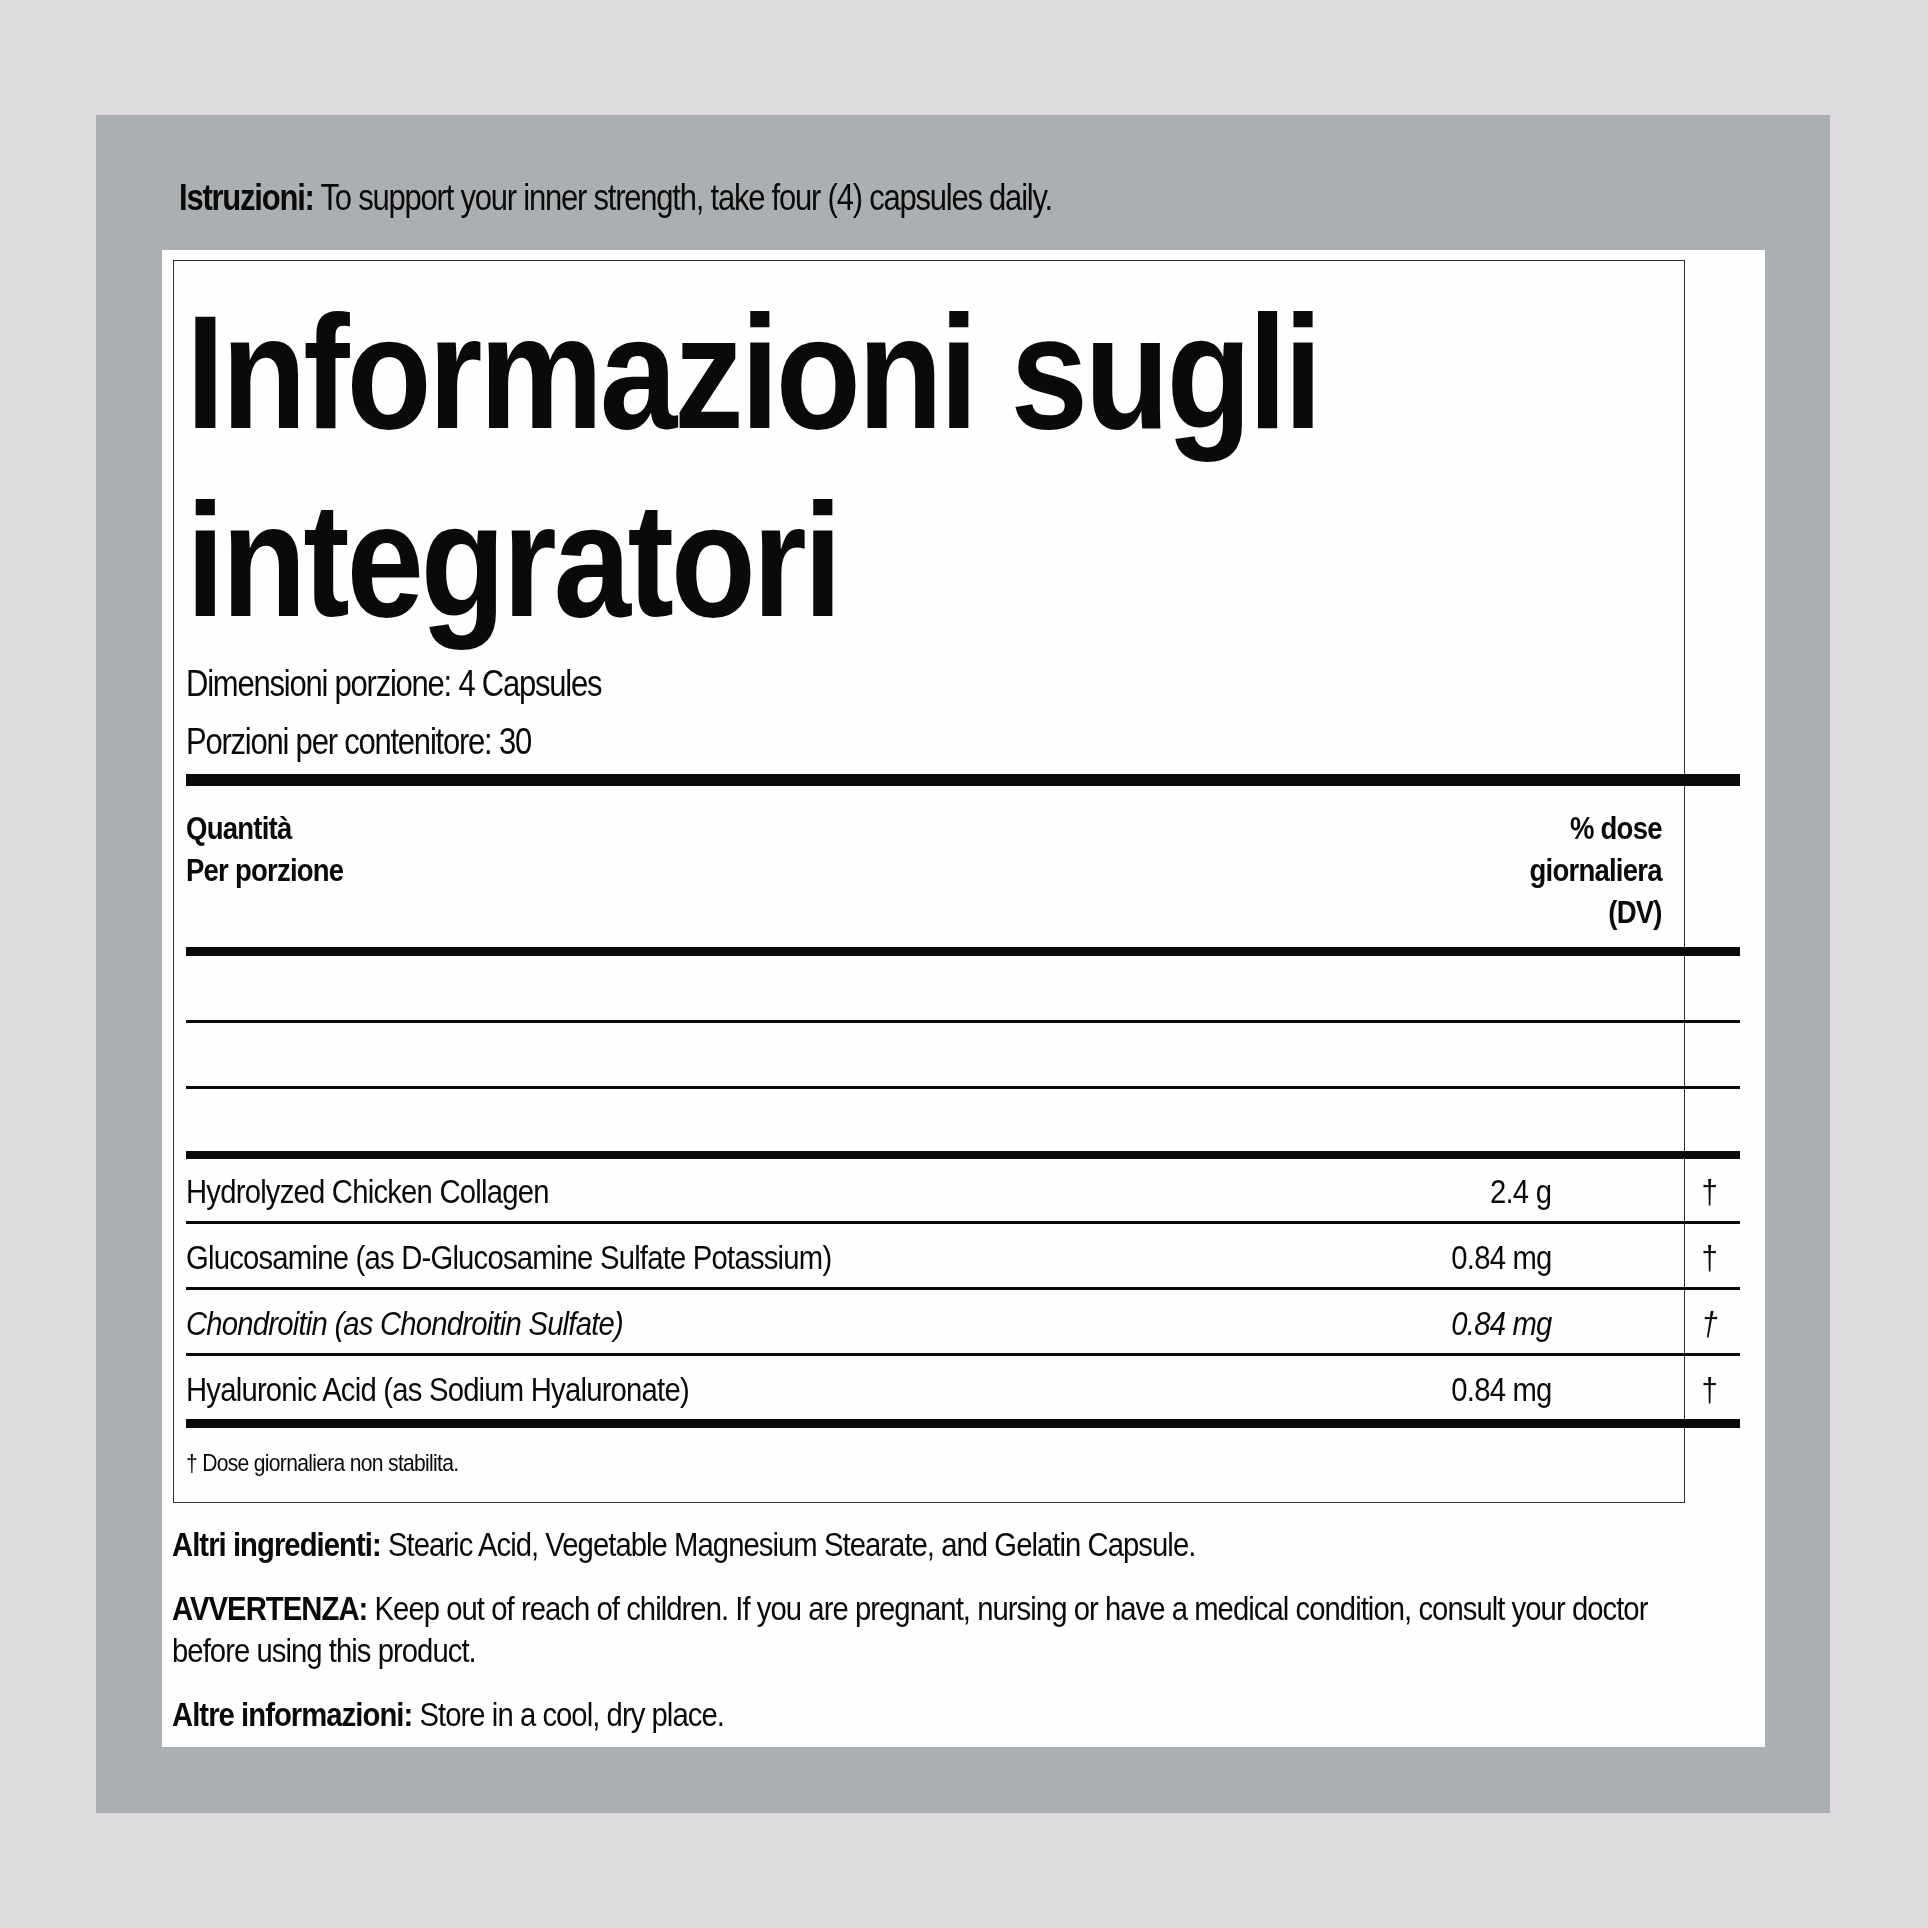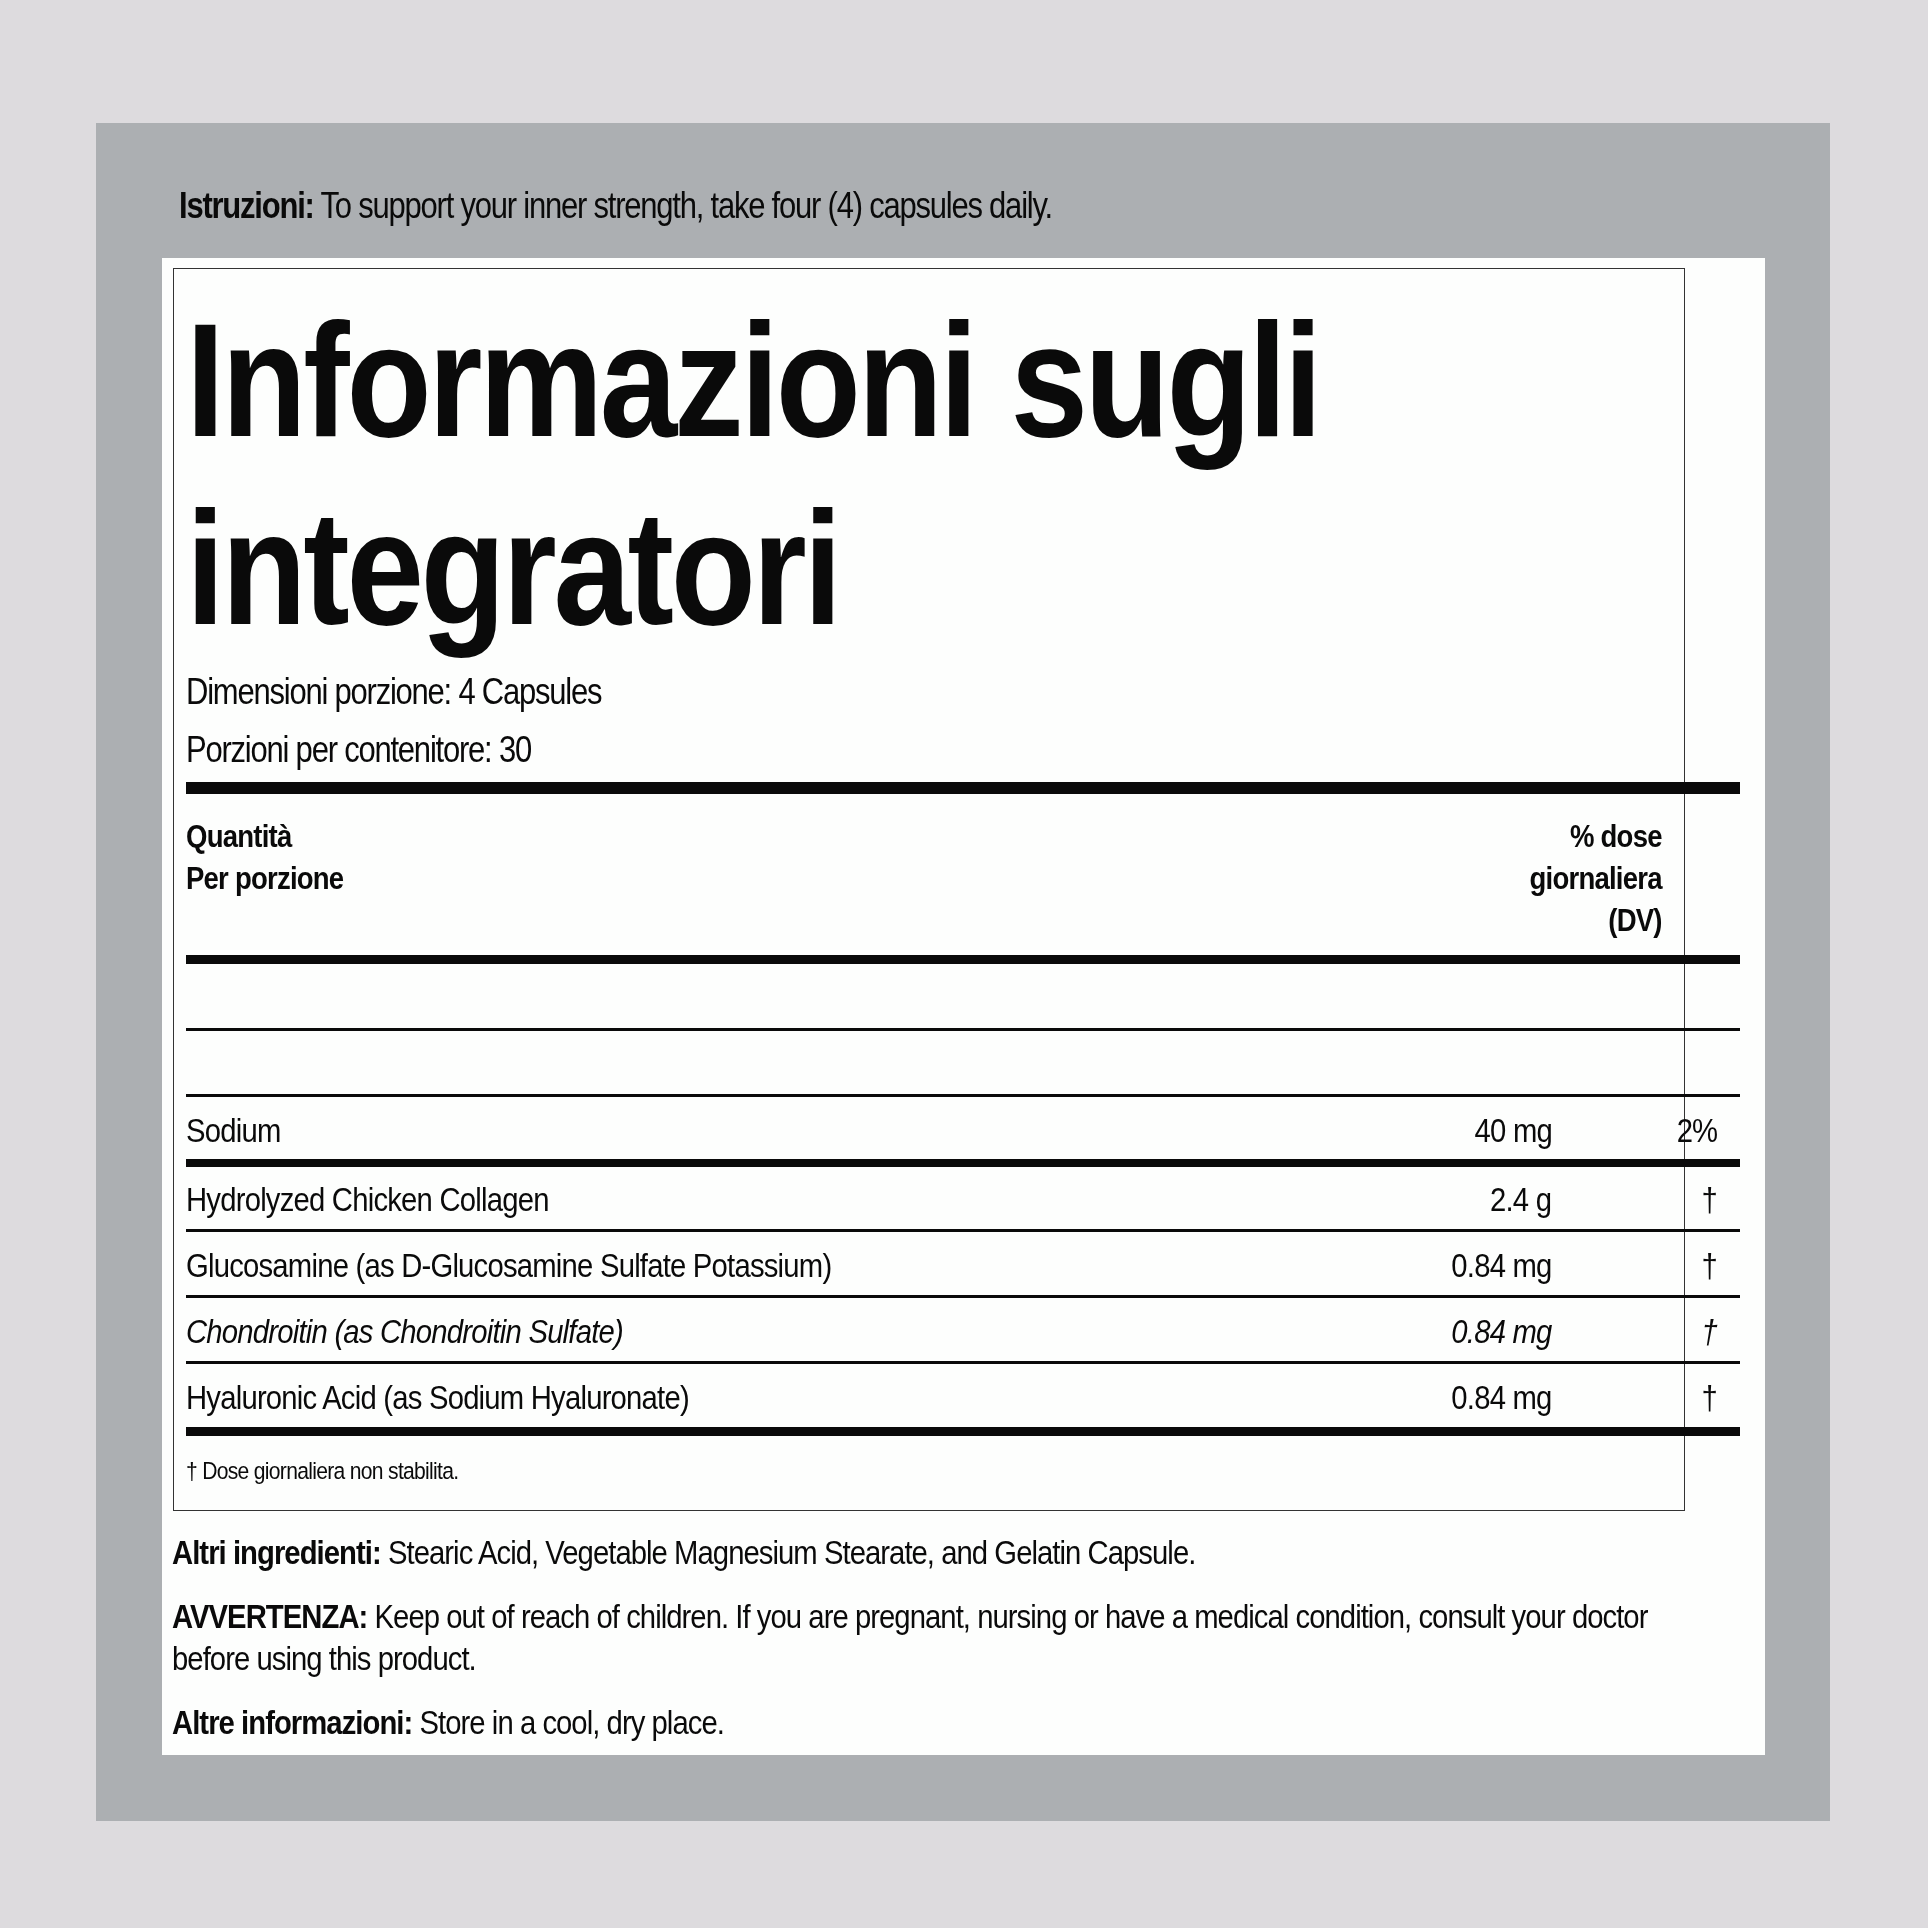--- a/index.html
+++ b/index.html
@@ -9,21 +9,20 @@
     position: relative;
     font-family: "Liberation Sans", "DejaVu Sans", sans-serif;
     color: #0a0a0a;
     overflow: hidden;
   }
   .panel {
     position: absolute;
     left: 96px; top: 115px;
     width: 1734px; height: 1698px;
     background: #acafb2;
-    margin-top: 8px;
   }
   .instructions {
     position: absolute;
     left: 179px; top: 177px;
     font-size: 36px;
     letter-spacing: -1.4px;
     transform: scaleX(0.86);
     transform-origin: left center;
     white-space: nowrap;
   }
@@ -143,25 +142,20 @@
         <div>giornaliera</div>
         <div>(DV)</div>
       </div>
 
       <div class="rule-thick" style="top:686px; height:8.5px;"></div>
 
       <div class="rule-thin" style="top:759px;"></div>
 
       <div class="rule-thin" style="top:825px;"></div>
 
-      <div class="row" style="top:828px;">
-        <span class="cell cell-name">Sodium</span>
-        <span class="cell cell-amt">40 mg</span>
-        <span class="cell cell-dv">2%</span>
-      </div>
       <div class="rule-thick" style="top:890px; height:7.5px;"></div>
 
       <div class="row" style="top:897px;">
         <span class="cell cell-name">Hydrolyzed Chicken Collagen</span>
         <span class="cell cell-amt">2.4 g</span>
         <span class="cell cell-dv">†</span>
       </div>
       <div class="rule-thin" style="top:960px;"></div>
 
       <div class="row" style="top:963px;">

